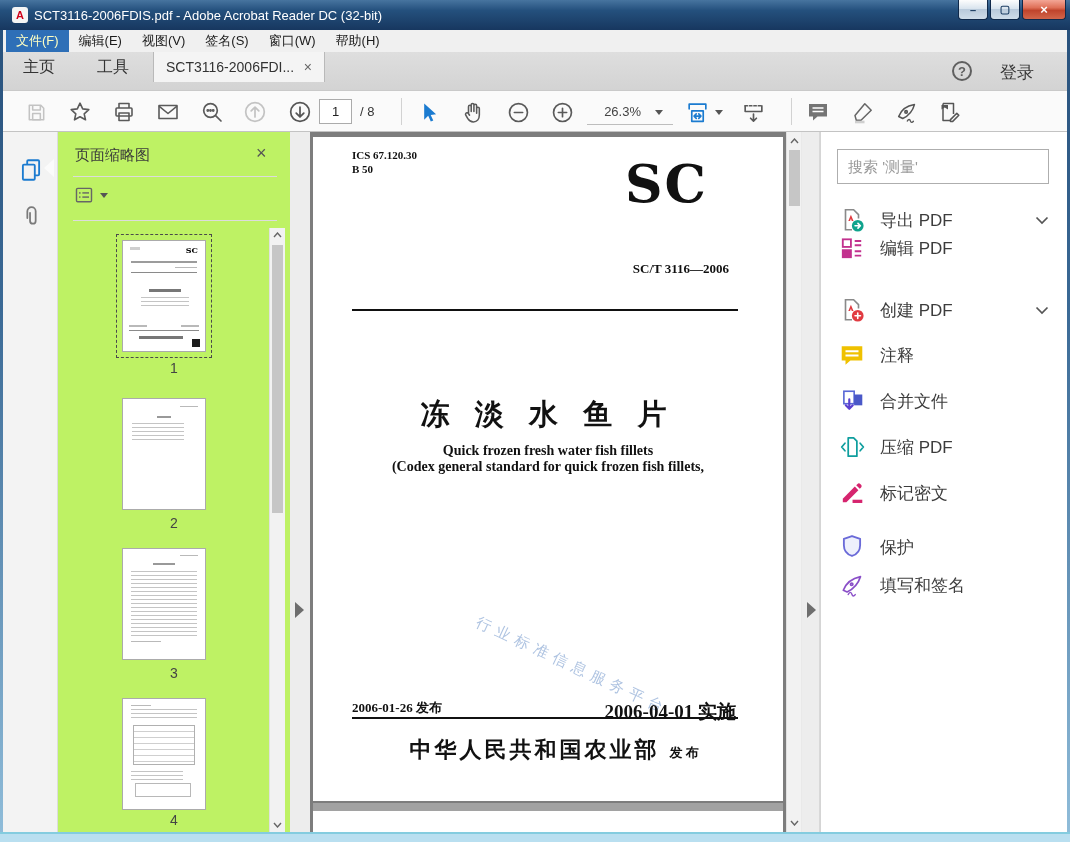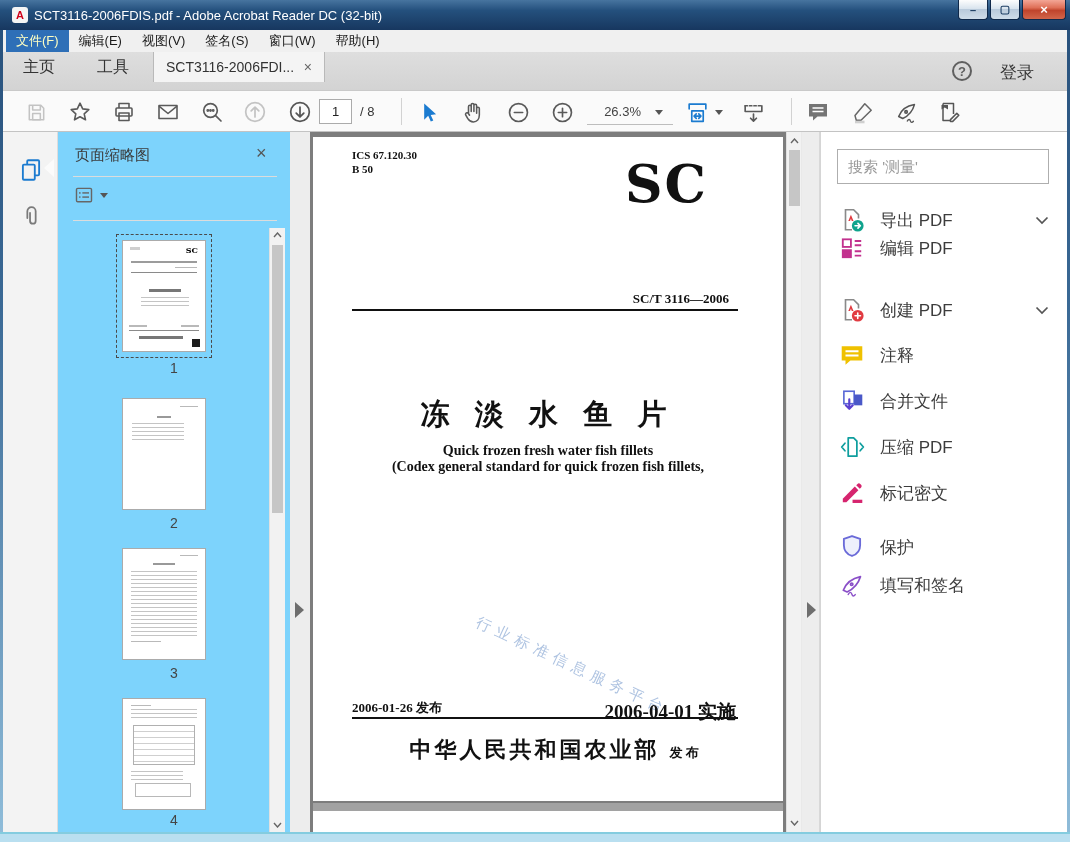--- a/index.html
+++ b/index.html
@@ -60,21 +60,21 @@
   #zoom-underline { left:584px; top:33px; width:86px; height:1px; background:#bdbdbd; }
 
   
   #left-rail { left:3px; top:132px; width:55px; height:700px; background:#f3f3f3;
     border-right:1px solid #dcdcdc; }
   .rail-btn { position:absolute; left:12px; width:32px; height:32px; display:flex;
     align-items:center; justify-content:center; }
   #rail-notch { position:absolute; left:44px; top:159px; width:0; height:0;
     border-top:9px solid transparent; border-bottom:9px solid transparent; border-right:10px solid #fbfbfb; }
 
-  #thumb-panel { left:58px; top:132px; width:232px; height:700px; background:#7dd3fc; }
+  #thumb-panel { left:58px; top:132px; width:232px; height:700px; background:#bef264; }
   #panel-title { position:absolute; left:17px; top:14px; font-size:15px; color:#3a3a3a; }
   #panel-close { position:absolute; left:198px; top:11px; font-size:18px; color:#555; }
   .panel-divider { position:absolute; left:15px; width:204px; height:1px; background:#dcdcdc; }
   #panel-options { position:absolute; left:16px; top:53px; display:flex; align-items:center; gap:6px; }
 
   .thumb-sel { position:absolute; border:1px dashed #4a4a4a; }
   .thumb-page { position:absolute; background:#fff; border:1px solid #ababab; }
   .thumb-label { position:absolute; width:100%; text-align:center; font-size:14px; color:#444; }
   .sketch { position:absolute; background:#b9b9b9; }
   .sketch-lines { position:absolute; background:repeating-linear-gradient(180deg,#c4c4c4 0 1px,transparent 1px 4px); }
@@ -94,21 +94,21 @@
     font-family:"Liberation Serif", serif; color:#111; }
   #page-gap { position:absolute; left:3px; top:671px; width:470px; height:8px; background:#a2a2a2; }
   #doc-page2 { position:absolute; left:3px; top:679px; width:470px; height:21px; background:#fff; }
 
   
   #ics-block { position:absolute; left:39px; top:12px; font-size:11px; font-weight:bold; line-height:1.25; }
   #sc-logo { position:absolute; left:312px; top:16px; font-size:52px; font-weight:900;
     letter-spacing:2px; font-family:"DejaVu Serif", serif; }
   #std-name { position:absolute; left:0; top:92px; width:100%; text-align:center;
     font-size:27px; font-weight:bold; letter-spacing:3px; white-space:nowrap; }
-  #std-num { position:absolute; right:54px; top:154px; font-size:13px; font-weight:bold; }
+  #std-num { position:absolute; right:54px; top:124px; font-size:13px; font-weight:bold; }
   .doc-rule { position:absolute; left:39px; width:386px; height:2px; background:#111; }
   #doc-title { position:absolute; left:0; top:258px; width:100%; text-align:center;
     font-size:29px; font-weight:bold; letter-spacing:9px; }
   .en-line { position:absolute; left:0; width:100%; text-align:center; font-size:14px; font-weight:bold; }
   #watermark { position:absolute; left:168px; top:476px; transform:rotate(25deg); transform-origin:left top;
     font-size:15px; letter-spacing:6px; color:rgba(108,145,200,0.55); white-space:nowrap;
     font-family:"Liberation Sans",sans-serif; }
   #issue-date { position:absolute; left:39px; top:562px; font-size:13px; font-weight:bold; }
   #impl-date { position:absolute; right:47px; top:562px; font-size:19px; font-weight:bold; }
   #publisher-row { position:absolute; left:0; top:598px; width:100%; text-align:center; white-space:nowrap; }

